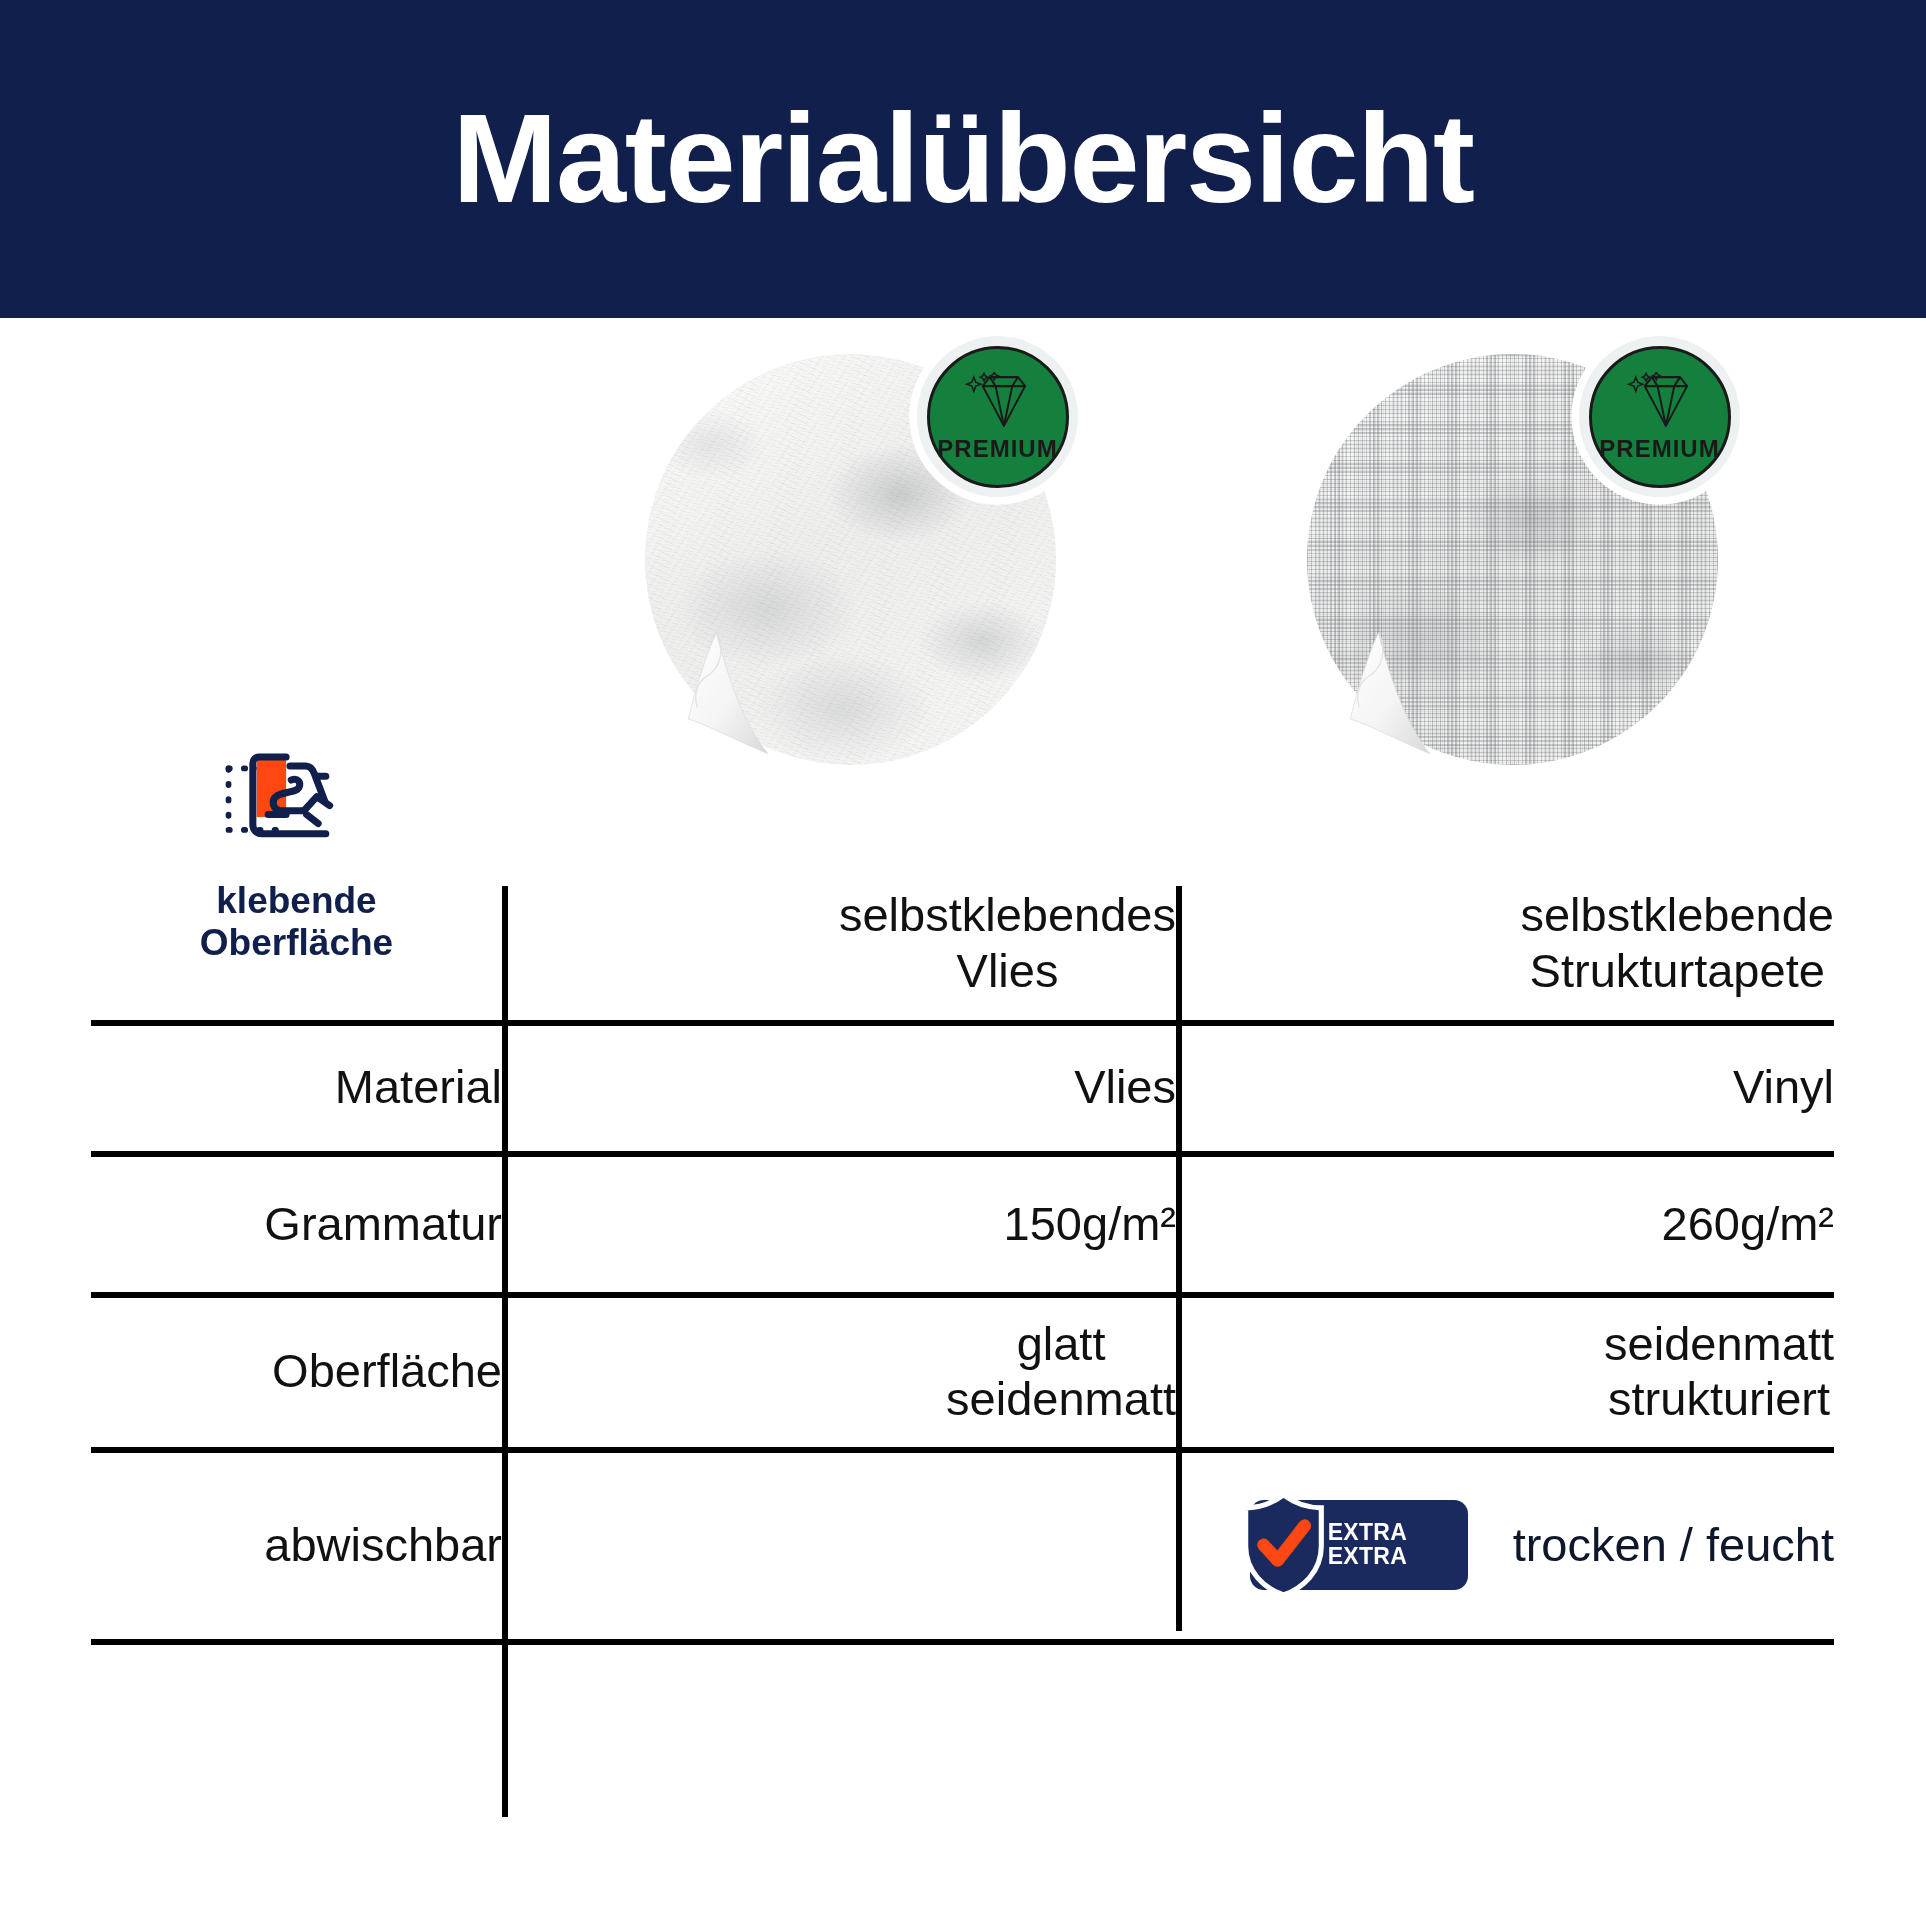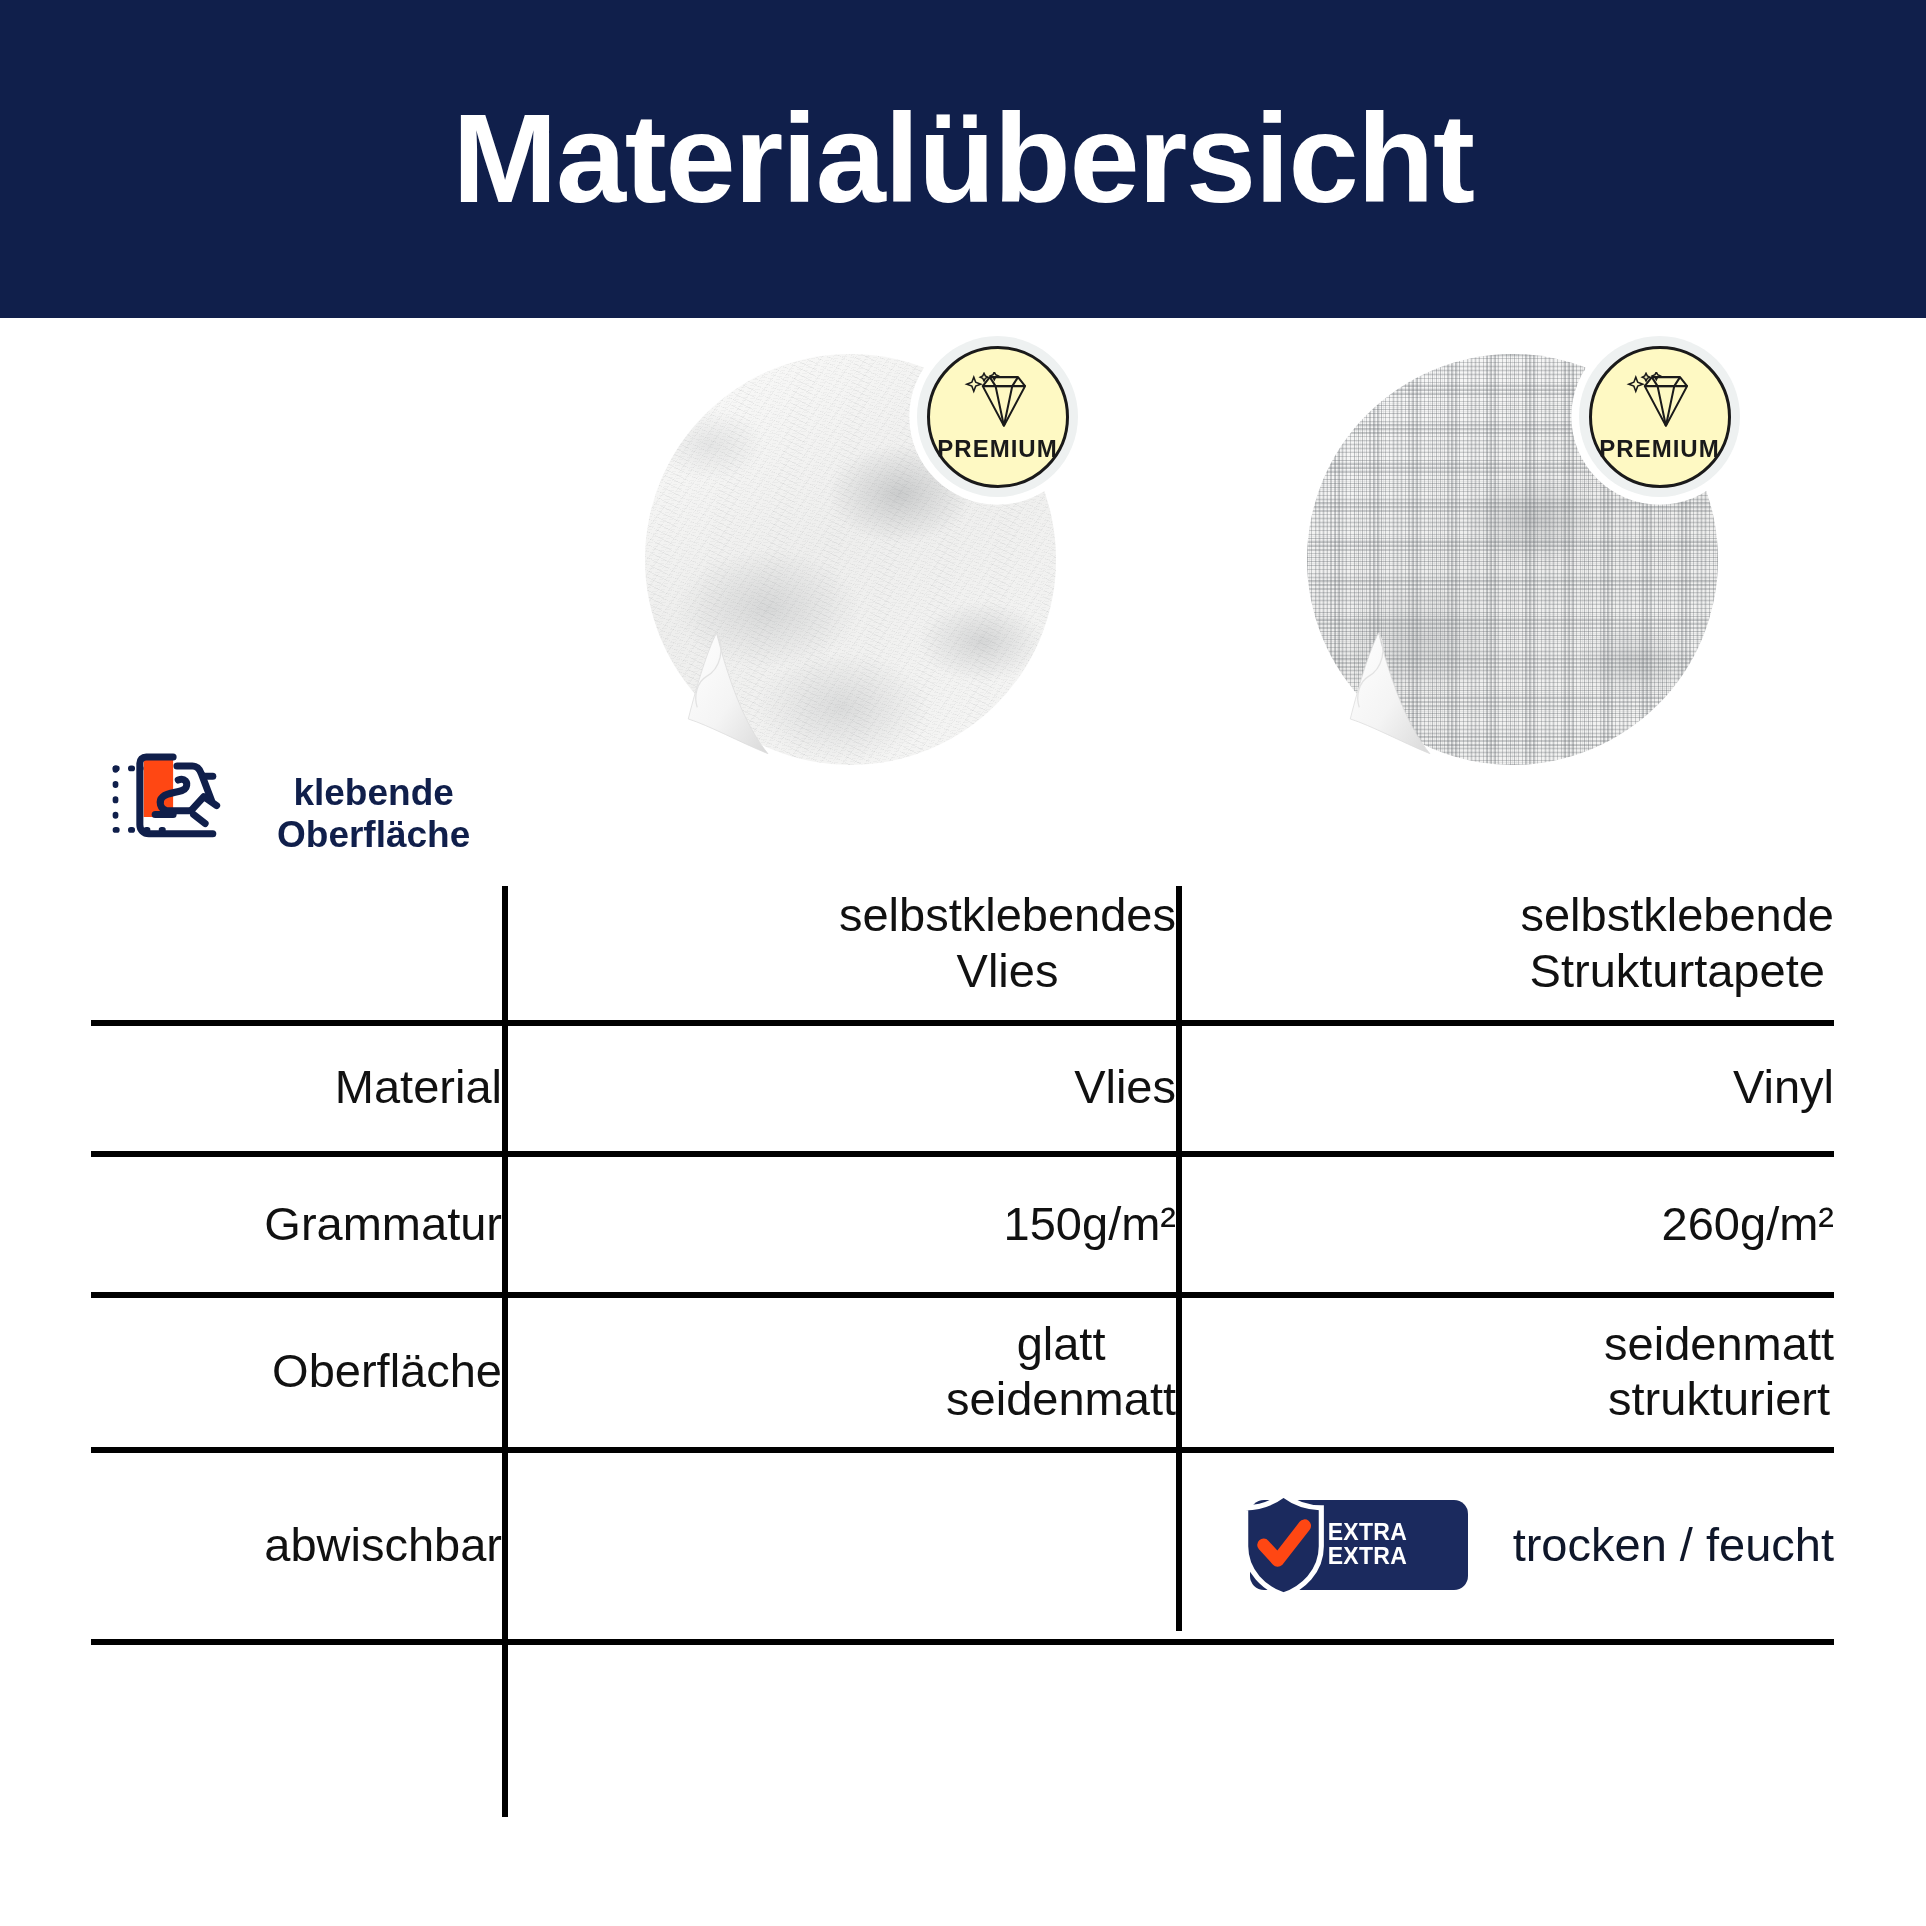--- a/index.html
+++ b/index.html
@@ -81,21 +81,21 @@
     width:161px;height:161px;
     border-radius:50%;
     background:#eef1f1;
     box-shadow:0 0 0 7.7px #ffffff;
     display:flex;align-items:center;justify-content:center;
   }
   .premium-inner{
     width:136px;height:136px;
     border-radius:50%;
     border:3.2px solid #1a1a1a;
-    background:#fef9c3;
+    background:#15803d;
     display:flex;flex-direction:column;
     align-items:center;justify-content:center;
     gap:1.3px;
   }
   .premium-label{
     font-size:24px;font-weight:800;
     letter-spacing:1px;color:#1a1a1a;
     line-height:1;margin-top:3.9px;
   }
 
@@ -143,21 +143,21 @@
   .row-material{height:132px;}
   .row-gram{height:141px;}
   .row-ober{height:154px;}
   .row-wipe{height:193px;}
 
   
   #sticker-icon-block{
     position:absolute;
     left:91px;top:748px;
     width:411px;
-    display:flex;flex-direction:row;align-items:center;
+    display:flex;flex-direction:column;align-items:center;
   }
   #sticker-caption{
     margin-top:3.9px;
     font-size:37px;font-weight:700;color:#101f4b;
     line-height:1.14;text-align:center;
   }
 
   
   .robust-badge{
     position:relative;

